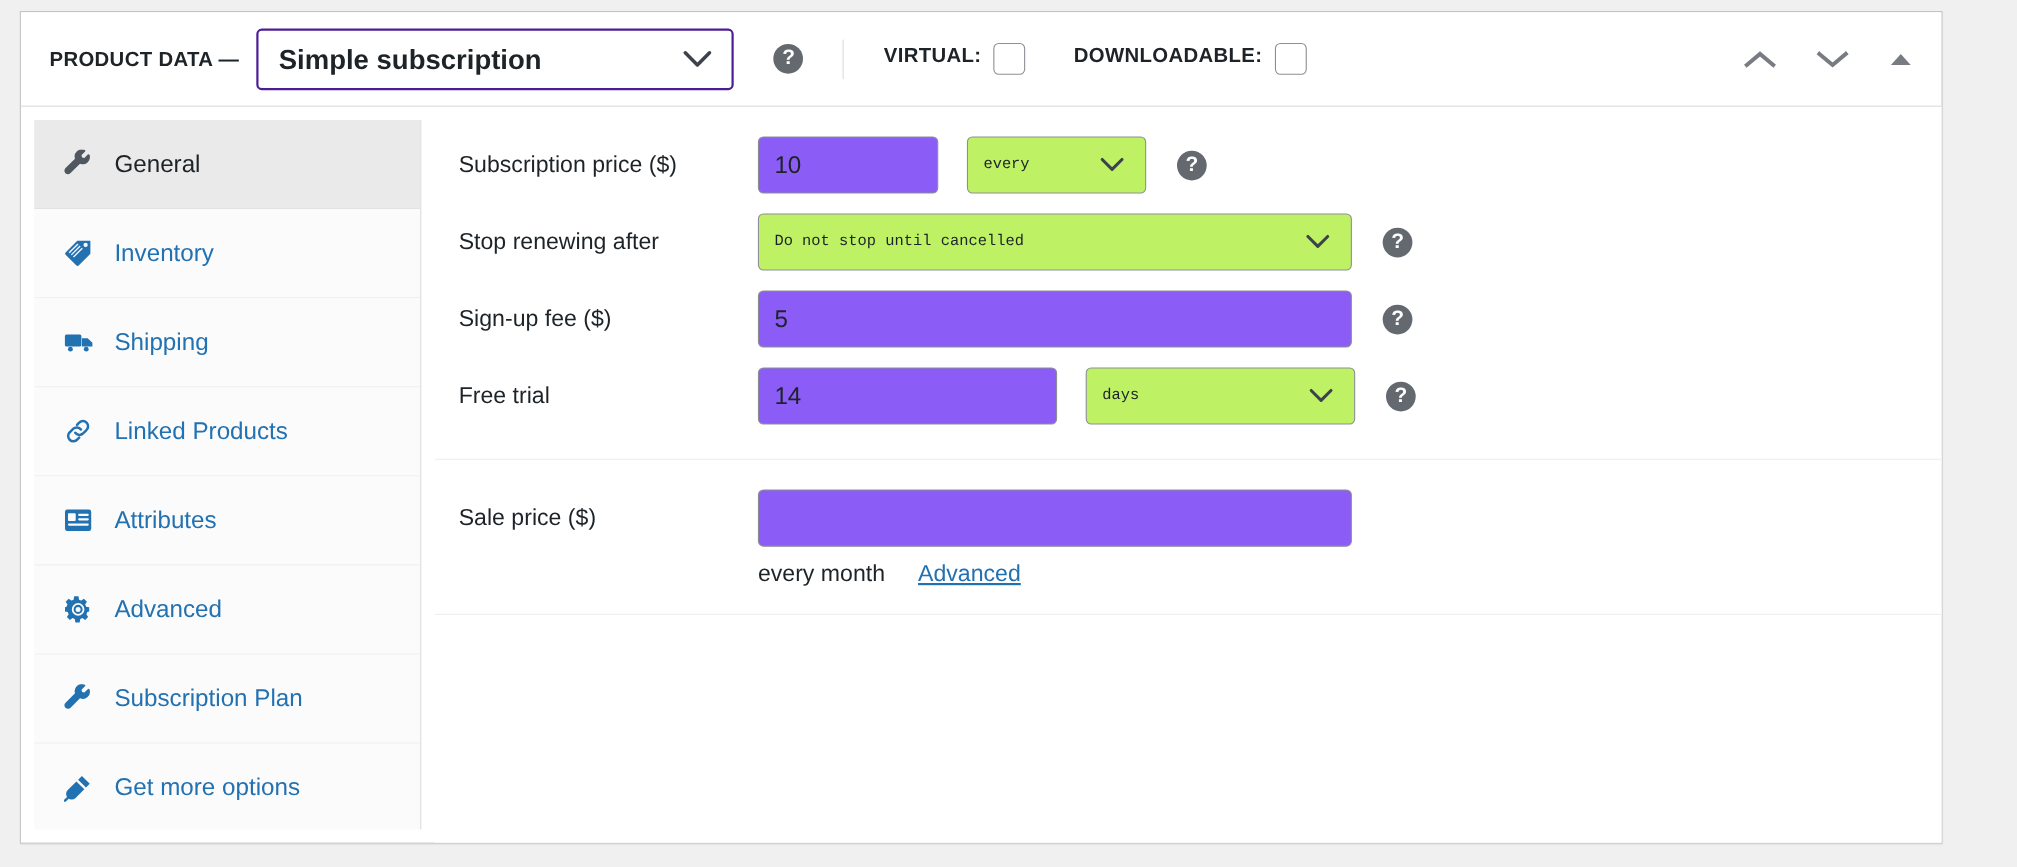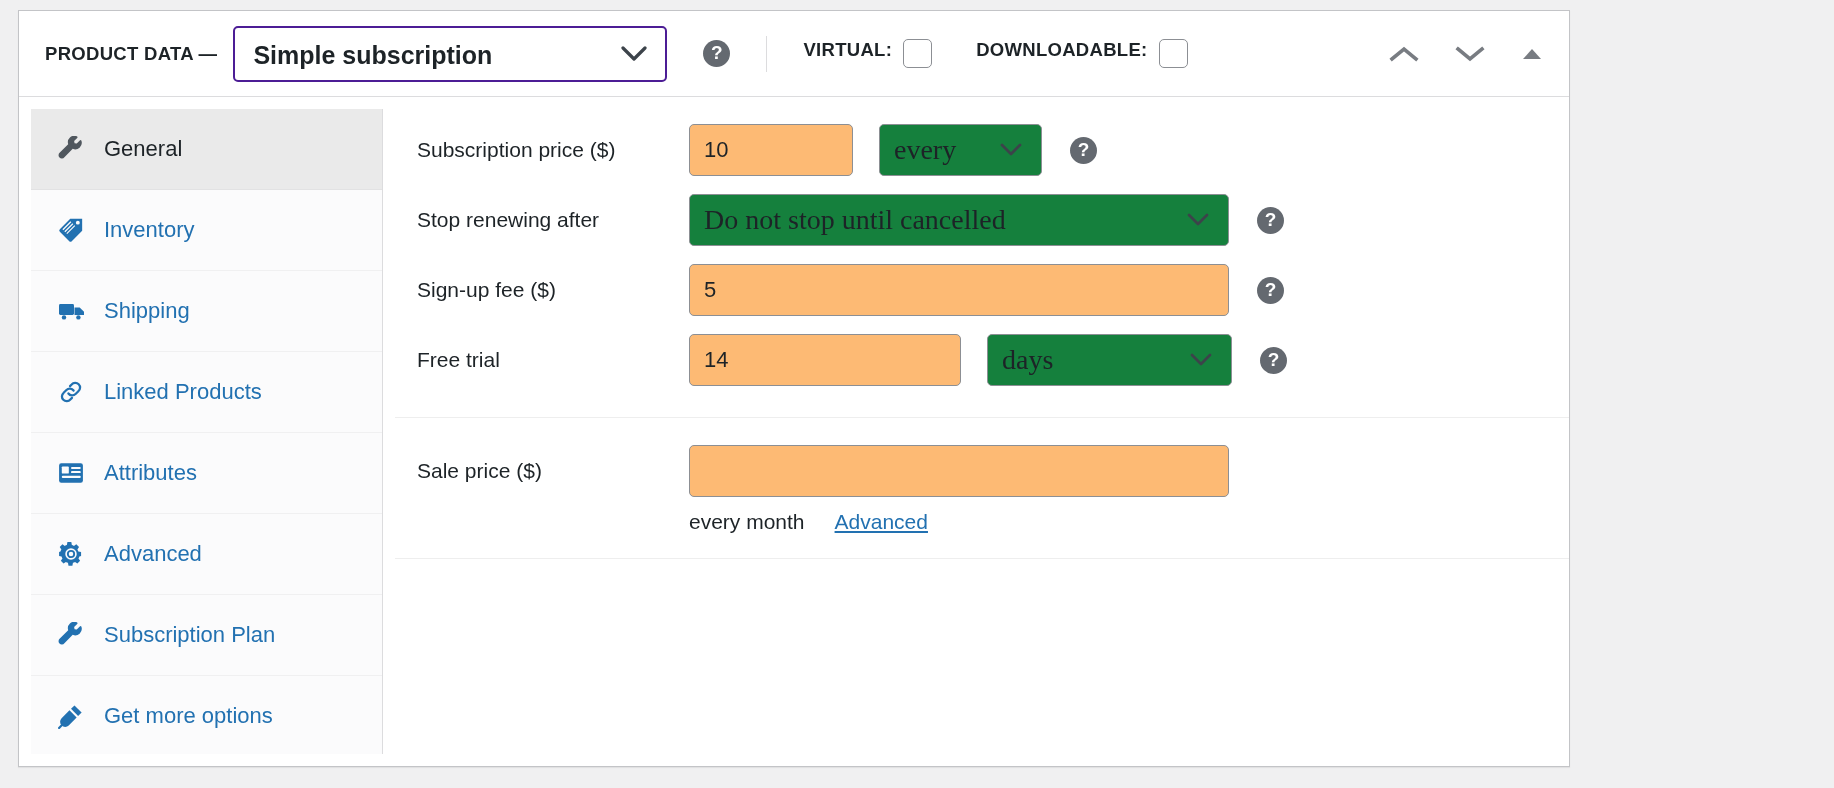--- a/index.html
+++ b/index.html
@@ -12,21 +12,21 @@
     width: 1834px;
     height: 788px;
     overflow: hidden;
   }
 
   
   .panel {
     position: absolute;
     left: 18px;
     top: 10px;
-    width: 1552px;
+    width: 1748px;
     height: 757px;
     background: #ffffff;
     border: 1px solid #c3c4c7;
     box-shadow: 0 1px 1px rgba(0,0,0,0.06);
     box-sizing: border-box;
     display: flex;
     flex-direction: column;
   }
 
   
@@ -219,35 +219,35 @@
     font-size: 21px;
     color: #1d2327;
     white-space: nowrap;
   }
   .ctrl-wrap { position: relative; display: inline-block; }
 
   input.text-field {
     font-family: "Liberation Sans", sans-serif;
     font-size: 22px;
     color: #1d2327;
-    background: #fdba74;
+    background: #8b5cf6;
     border: 1px solid #8c8f94;
     border-radius: 5px;
     height: 52px;
     padding: 0 14px;
     box-sizing: border-box;
     outline: none;
   }
   select.sel-field {
     appearance: none;
     -webkit-appearance: none;
-    font-family: Liberation Serif, serif;
-    font-size: 28px;
-    color: #1d2327;
-    background: #15803d;
+    font-family: Liberation Mono, monospace;
+    font-size: 14px;
+    color: #1d2327;
+    background: #bef264;
     border: 1px solid #8c8f94;
     border-radius: 5px;
     height: 52px;
     padding: 0 48px 0 14px;
     box-sizing: border-box;
     outline: none;
     line-height: 50px;
   }
 
   .w-price   { width: 164px; }

